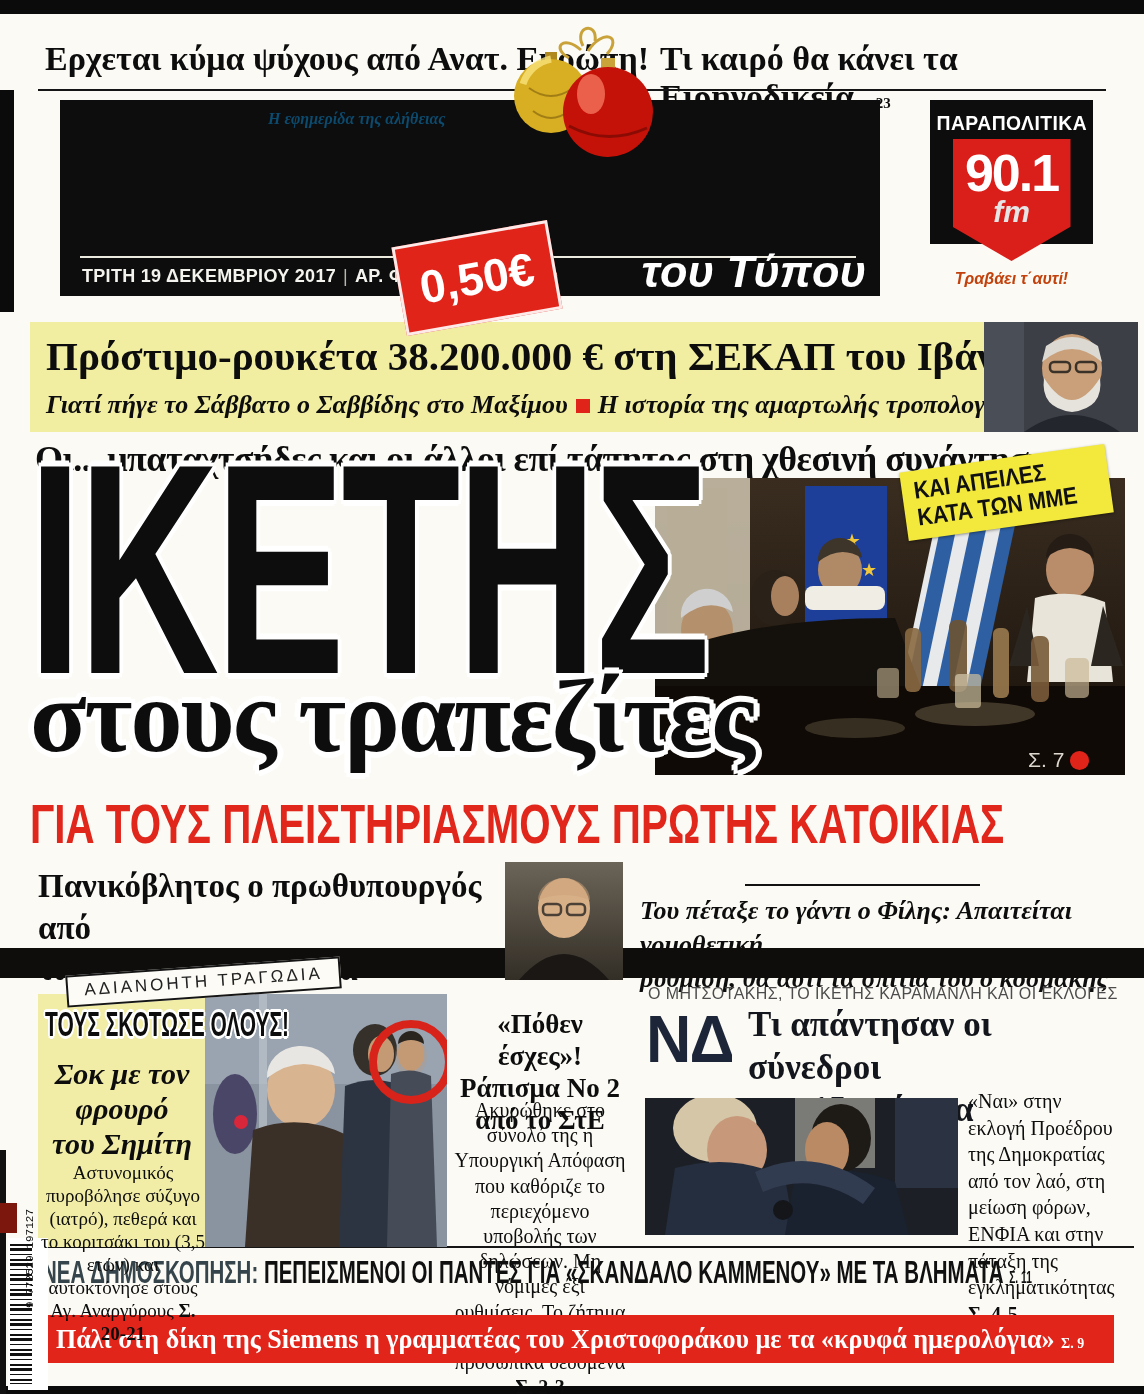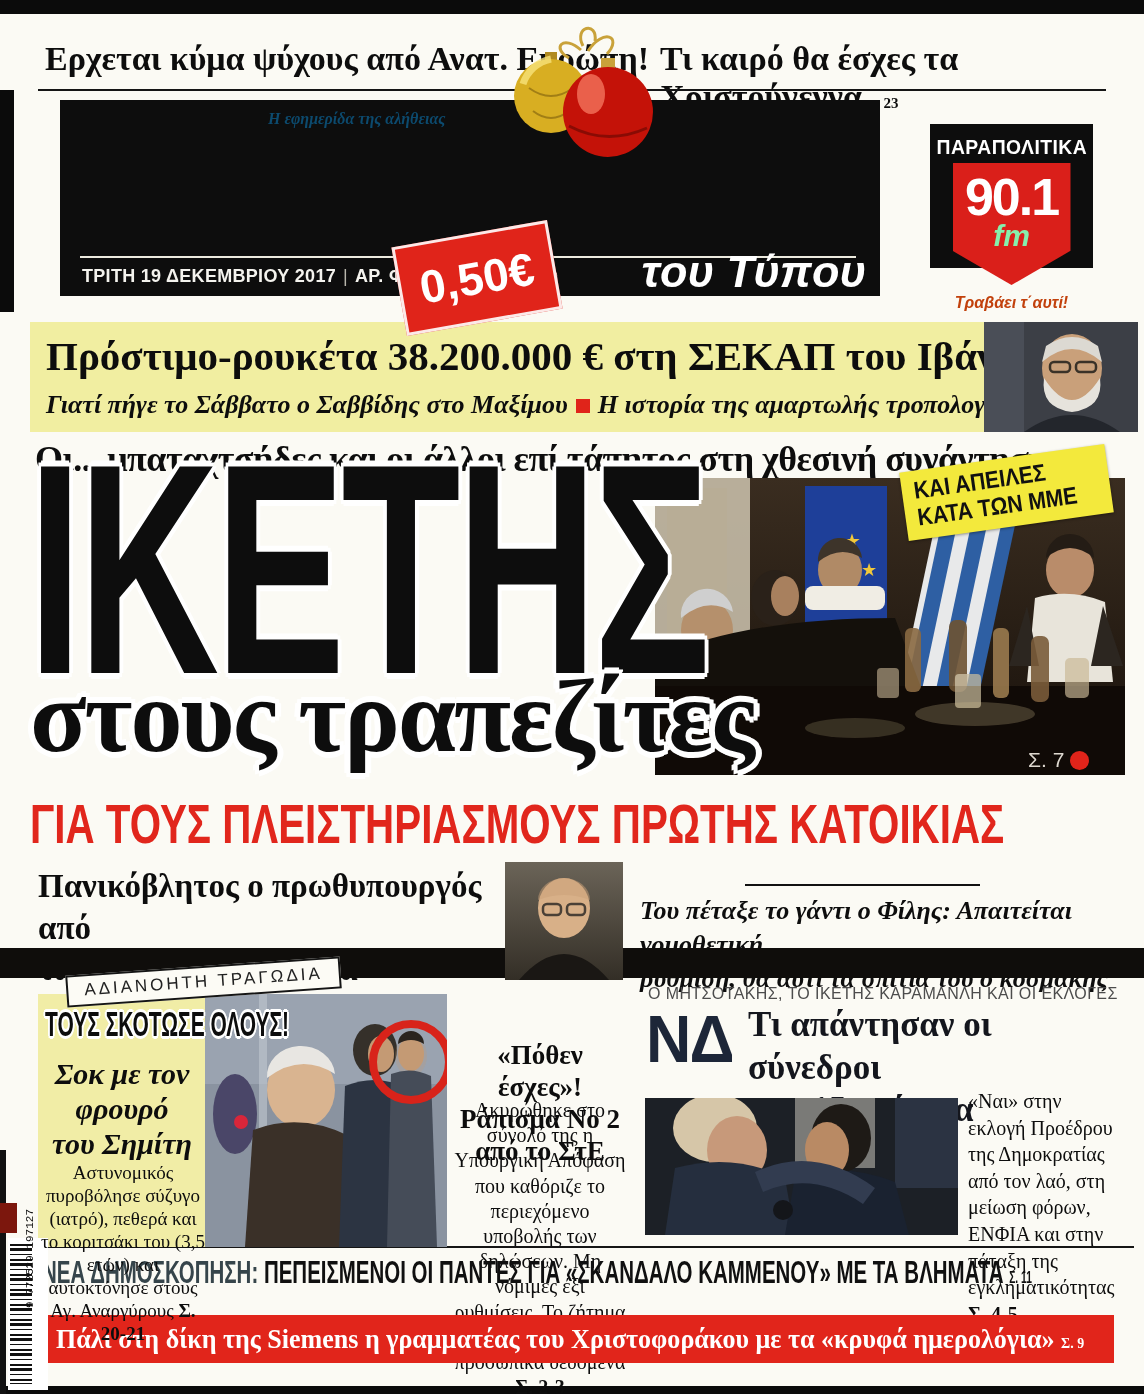--- a/index.html
+++ b/index.html
@@ -27,27 +27,27 @@
             font-weight:700;color:#f6f5f0;letter-spacing:3px;}
   .mh-rule{left:80px;top:256px;width:776px;height:2px;background:#eceade;}
   .mh-dateline{left:82px;top:266px;font-size:18px;font-weight:700;color:#f4f3ee;letter-spacing:.3px;}
   .mh-sep{color:#b8b6ab;font-weight:400;padding:0 7px;}
   .mh-price{left:398px;top:233px;width:152px;height:84px;background:#e0241a;border:3px solid rgba(255,255,255,.9);
             transform:rotate(-10deg);display:flex;align-items:center;justify-content:center;z-index:4;}
   .mh-price span{font-size:46px;font-weight:900;color:#fff;font-family:"Liberation Sans","DejaVu Sans",sans-serif;}
   .mh-subtitle{left:618px;top:246px;width:248px;text-align:right;font-size:45px;font-weight:700;
                font-style:italic;color:#fff;font-family:"Liberation Sans","DejaVu Sans",sans-serif;}
   
-  .radio-box{left:930px;top:100px;width:163px;height:144px;background:#0d0d0d;text-align:center;margin-top:24px;}
+  .radio-box{left:930px;top:100px;width:163px;height:144px;background:#0d0d0d;text-align:center;}
   .radio-name{margin-top:11px;font-size:21px;font-weight:800;color:#fff;letter-spacing:.5px;
               transform:scaleX(.92);transform-origin:center;}
   .radio-shield{margin:4px auto 0;width:118px;height:122px;background:#da1f1a;
                 clip-path:polygon(0 0,100% 0,100% 72%,50% 100%,0 72%);}
   .radio-freq{padding-top:8px;font-size:52px;line-height:1;font-weight:900;color:#fff;letter-spacing:-2px;}
-  .radio-fm{font-size:30px;line-height:1;font-weight:900;font-style:italic;color:#86efac;margin-top:-2px;}
+  .radio-fm{font-size:30px;line-height:1;font-weight:900;font-style:italic;color:#e5e5e5;margin-top:-2px;}
   .radio-slogan{margin-top:9px;font-size:16px;font-weight:800;font-style:italic;color:#c2410c;}
   
   .fine-banner{left:30px;top:322px;width:1108px;height:110px;background:#f1eea1;}
   .fine-head{left:46px;top:332px;font-size:41px;font-weight:700;}
   .fine-sub{left:46px;top:390px;font-size:26px;font-weight:700;font-style:italic;}
   .fine-bullet{display:inline-block;width:14px;height:14px;background:#e0241a;margin:0 8px;}
   .fine-page{font-size:15px;font-weight:700;}
   .savvidis{left:984px;top:322px;width:154px;height:110px;z-index:2;}
   
   .kicker{left:35px;top:438px;font-size:36px;font-weight:700;letter-spacing:-.5px;}
@@ -78,21 +78,21 @@
   .tragedy-photo{left:205px;top:994px;width:242px;height:253px;z-index:2;}
   .tragedy-tag{left:66px;top:966px;background:#fcfbf5;border:2px solid #151515;padding:4px 16px;
                transform:rotate(-4deg);z-index:4;font-size:17px;letter-spacing:3px;color:#222;}
   .tragedy-head{left:45px;top:1004px;font-size:35px;font-weight:800;letter-spacing:0;
                 transform:scaleX(.60);transform-origin:left;z-index:4;white-space:nowrap;}
   .tragedy-sub{left:40px;top:1056px;width:164px;text-align:center;font-size:30px;line-height:1.17;
                font-weight:700;font-style:italic;z-index:3;}
   .tragedy-body{left:40px;top:1162px;width:166px;text-align:center;font-size:19px;line-height:1.21;z-index:3;}
   .pg{font-weight:700;}
   
-  .pothen-head{left:452px;top:1040px;width:176px;text-align:center;font-size:27px;line-height:1.18;font-weight:700;}
+  .pothen-head{left:452px;top:1009px;width:176px;text-align:center;font-size:27px;line-height:1.18;font-weight:700;}
   .pothen-body{left:452px;top:1098px;width:176px;text-align:center;font-size:20px;line-height:1.26;}
   
   .nd-kicker{left:648px;top:985px;font-size:16px;color:#4c4c4c;letter-spacing:.4px;}
   .nd-logo{left:646px;top:1006px;font-size:66px;line-height:1;font-weight:800;color:#1d2638;
            transform:scaleX(.95);transform-origin:left;letter-spacing:-2px;}
   .nd-head{left:748px;top:1004px;width:380px;font-size:35px;line-height:1.22;font-weight:700;color:#14161d;}
   .nd-photo{left:645px;top:1098px;width:313px;height:137px;z-index:1;}
   .nd-side{left:968px;top:1088px;width:150px;font-size:20px;line-height:1.33;}
   
   .poll-rule{left:42px;top:1246px;width:1092px;height:2px;background:#151515;}
@@ -118,21 +118,21 @@
 <body>
 
 <div class="page">
 
   <div class="abs edge-top"></div>
   <div class="abs edge-bottom"></div>
   <div class="abs edge-left-a"></div>
   <div class="abs edge-left-b"></div>
 
   <div class="abs ts-left">Ερχεται κύμα ψύχους από Ανατ. Ευρώπη!</div>
-  <div class="abs ts-right"><span>Τι καιρό θα έσχες τα Χριστούγεννα</span><span class="ts-page">σ. 23</span></div>
+  <div class="abs ts-right"><span>Τι καιρό θα κάνει τα Ειρηνοδικεία</span><span class="ts-page">σ. 23</span></div>
   <div class="abs ts-rule"></div>
 
   <svg class="abs ornaments" viewBox="0 0 170 150">
     <path d="M80 30 C 70 10, 95 5, 92 25 M85 35 C 100 12, 120 20, 104 38 M78 34 C 60 18, 48 32, 66 42" stroke="#c9a23a" stroke-width="3" fill="none"></path>
     <rect x="42" y="36" width="12" height="10" fill="#b08a20"></rect>
     <circle cx="48" cy="80" r="37" fill="#d8ae22"></circle>
     <path d="M20 68 a37 37 0 0 1 28 -25" stroke="#f7e27a" stroke-width="7" fill="none" opacity=".8"></path>
     <path d="M30 95 q18 14 36 0 M26 72 q22 16 44 0" stroke="#8a6a10" stroke-width="2" fill="none" opacity=".7"></path>
     <rect x="98" y="42" width="14" height="12" fill="#c9a23a"></rect>
     <circle cx="105" cy="96" r="45" fill="#c41208"></circle>

